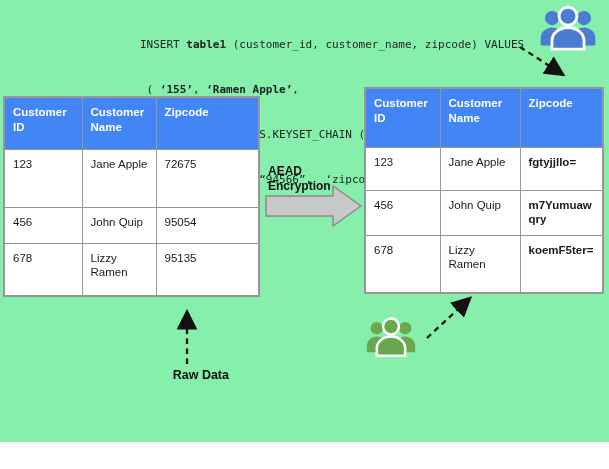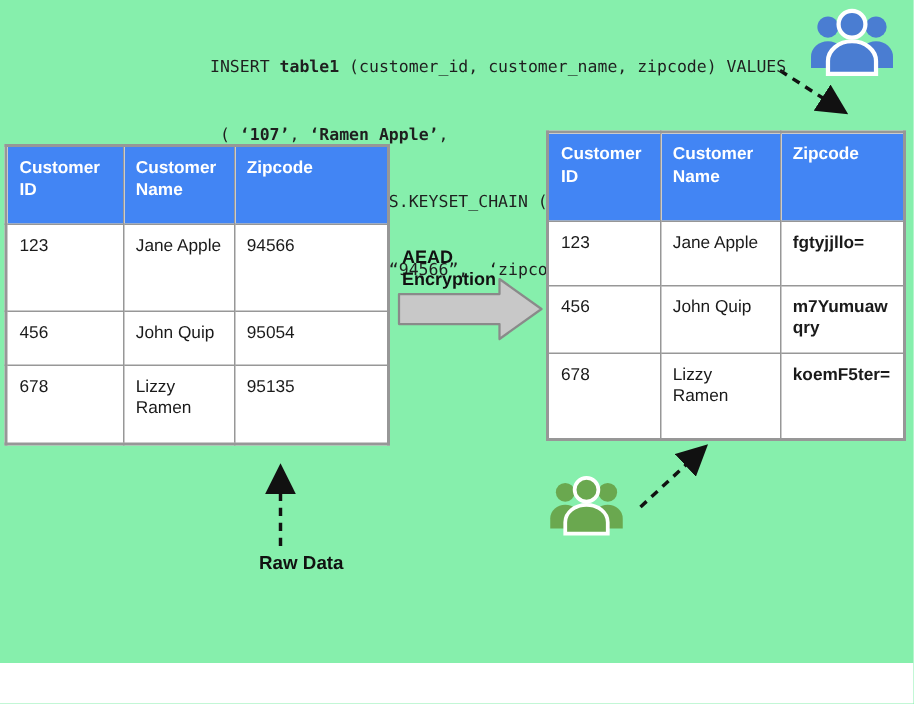--- a/index.html
+++ b/index.html
@@ -59,21 +59,21 @@
 
     <line x1="520" y1="47" x2="562" y2="74" stroke="#111" stroke-width="2.3" stroke-dasharray="5.5 4.5" marker-end="url(#ah)"></line>
 
     <line x1="187" y1="364" x2="187" y2="313" stroke="#111" stroke-width="2.3" stroke-dasharray="5.5 4.5" marker-end="url(#ah)"></line>
 
     <line x1="427" y1="338" x2="469" y2="299" stroke="#111" stroke-width="2.3" stroke-dasharray="5.5 4.5" marker-end="url(#ah)"></line>
   </svg>
 
   <div class="sql sql-top">
     <div><span>INSERT </span><b>table1</b><span> (customer_id, customer_name, zipcode) VALUES</span></div>
-    <div><span> ( </span><b>‘107’</b><span>, </span><b>‘Ramen Apple’</b><span>,</span></div>
+    <div><span> ( </span><b>‘155’</b><span>, </span><b>‘Ramen Apple’</b><span>,</span></div>
     <div> AEAD.ENCRYPT (KEYS.KEYSET_CHAIN (@kms_resource_name,</div>
     <div>@wrapped_keyset), “94566”,  ‘zipcode_ad’) as zipcode));</div>
   </div>
 
   <div class="icon icon-top">
     <svg viewBox="0 0 60 52">
       <g style="fill:var(--users_blue,#4a7dd2)">
         <circle cx="13" cy="16" r="7.5"></circle>
         <path d="M1,45 v-8 a12,11 0 0 1 24,0 v8 z"></path>
         <circle cx="47" cy="16" r="7.5"></circle>
@@ -94,21 +94,21 @@
       </colgroup>
     <tbody>
         <tr style="height:52px">
       <th>Customer ID</th>
       <th>Customer Name</th>
       <th>Zipcode</th>
     </tr>
     <tr style="height:58px">
       <td>123</td>
       <td>Jane Apple</td>
-      <td>94566</td>
+      <td>72675</td>
     </tr>
     <tr style="height:36px">
       <td>456</td>
       <td>John Quip</td>
       <td>95054</td>
     </tr>
     <tr style="height:53px">
       <td>678</td>
       <td>Lizzy Ramen</td>
       <td>95135</td>

